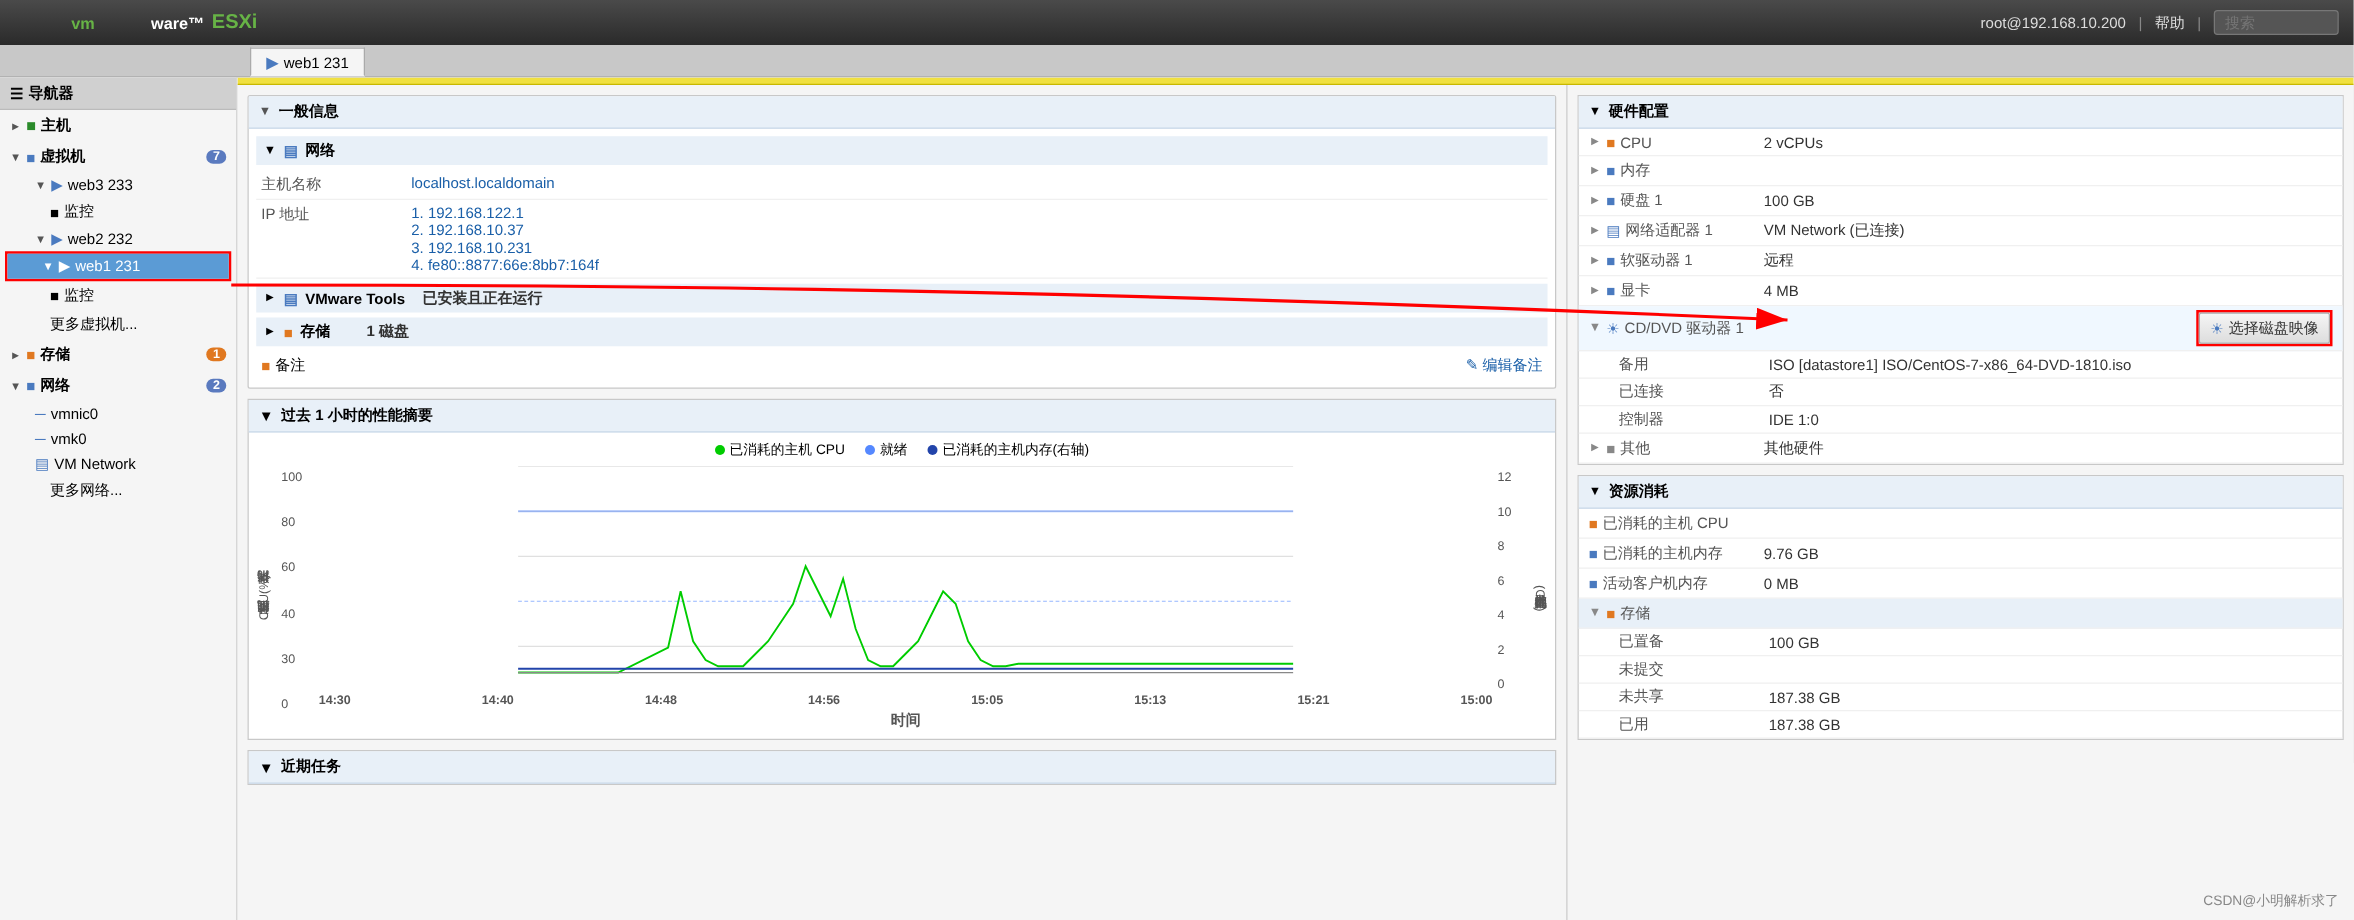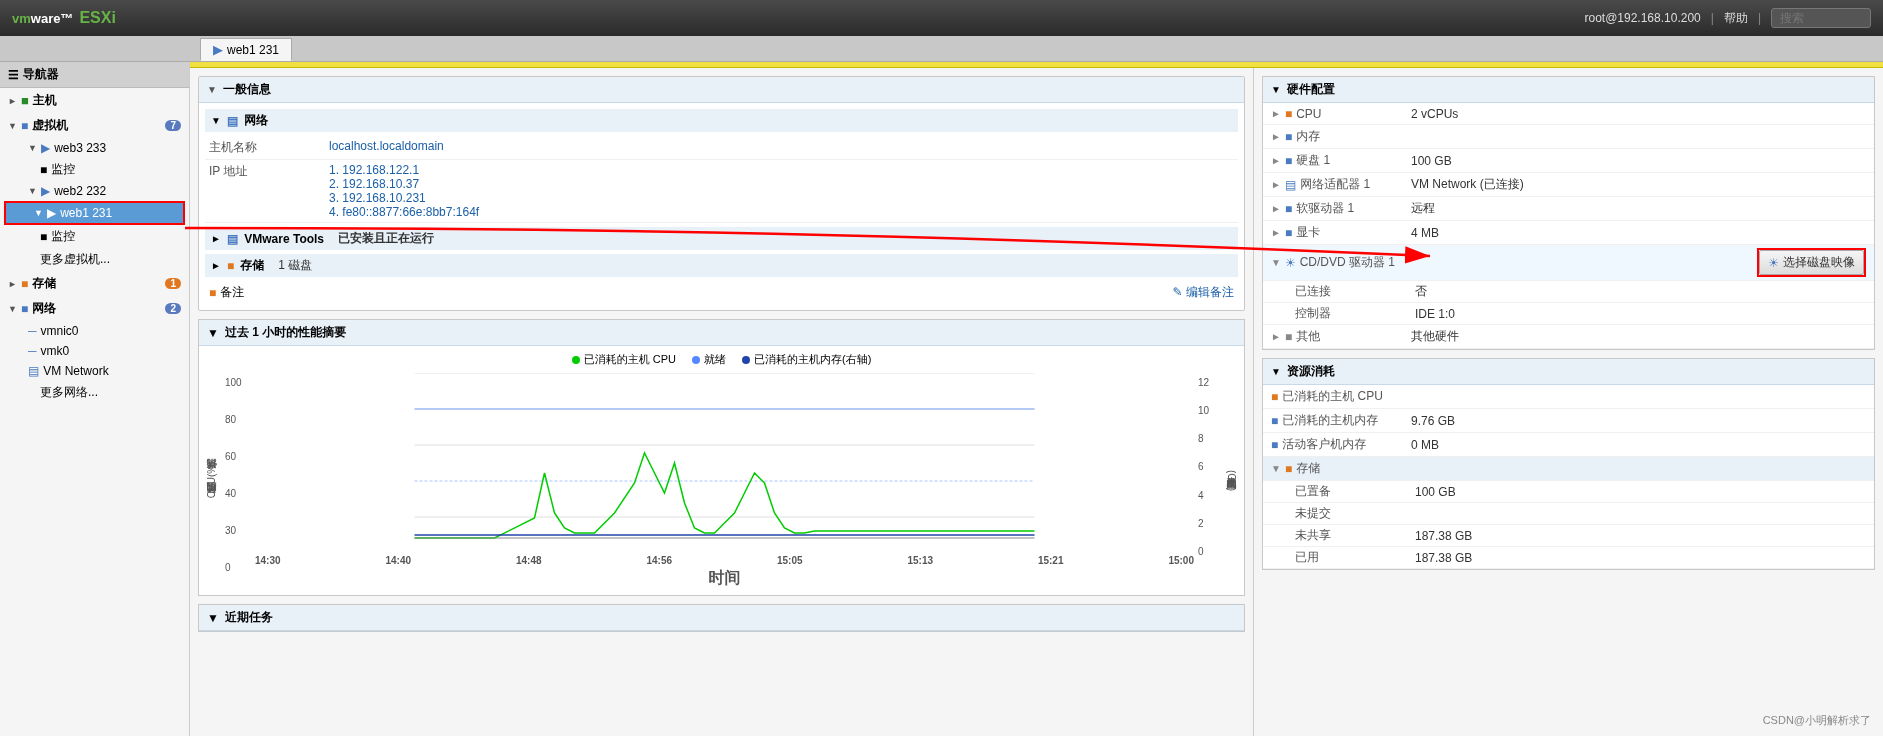--- a/index.html
+++ b/index.html
@@ -17,21 +17,21 @@
     .header-logo {
       display: flex;
       align-items: center;
       gap: 6px;
     }
     .vmware-logo {
       color: #fff;
       font-size: 13px;
       font-weight: bold;
     }
-    .vmware-logo span { color: #67b346; }
+    .vmware-logo span { color: #67b346; margin-left: 45px; }
     .header-right {
       display: flex;
       align-items: center;
       gap: 10px;
       color: #ddd;
       font-size: 12px;
     }
     .header-search {
       background: #555;
       border: 1px solid #777;
@@ -479,21 +479,21 @@
               <span style="font-size:10px;">►</span>
               <span style="color:#4a7abf;font-size:12px;">▤</span>
               <span>VMware Tools</span>
               <span style="color:#333;font-weight:bold;margin-left:8px;">已安装且正在运行</span>
             </div>
 
             <div style="background:#e8f0f8;padding:3px 6px;font-weight:bold;display:flex;align-items:center;gap:6px;margin-bottom:4px;cursor:pointer;">
               <span style="font-size:10px;">►</span>
               <span style="color:#e07820;font-size:12px;">■</span>
               <span>存储</span>
-              <span style="color:#333;font-weight:normal;margin-left:8px;">1 磁盘</span>
+              <span style="color:#333;font-weight:bold;margin-left:23px;">1 磁盘</span>
             </div>
 
             <div class="info-row" style="justify-content:space-between;">
               <div style="display:flex;align-items:center;gap:4px;">
                 <span style="color:#e07820;">■</span>
                 <span>备注</span>
               </div>
               <span style="color:#1a5fa8;cursor:pointer;">
                 <span>✎</span>
                 <span>编辑备注</span>
@@ -556,21 +556,21 @@
                 <div style="display:flex;justify-content:space-between;font-size:10px;color:#555;padding:2px 0;">
                   <span>14:30</span>
                     <span>14:40</span>
                     <span>14:48</span>
                     <span>14:56</span>
                     <span>15:05</span>
                     <span>15:13</span>
                     <span>15:21</span>
                     <span>15:00</span>
                 </div>
-                <div style="text-align:center;font-size:16px;color:#555;">时间</div>
+                <div style="text-align:center;font-size:12px;color:#555;">时间</div>
               </div>
 
               <div style="display:flex;flex-direction:column-reverse;justify-content:space-between;font-size:10px;color:#555;width:24px;margin-left:4px;padding-top:4px;padding-bottom:32px;">
                 <span>0</span>
                   <span>2</span>
                   <span>4</span>
                   <span>6</span>
                   <span>8</span>
                   <span>10</span>
                   <span>12</span>
@@ -660,20 +660,24 @@
             <div style="flex:1;display:flex;justify-content:flex-end;">
               <div style="border:2px solid red;display:inline-block;">
                 <button class="btn-select-image">
                   <span style="color:#4a7abf;">☀</span>
                   <span>选择磁盘映像</span>
                 </button>
               </div>
             </div>
           </div>
           <div class="hw-subrow">
+            <span class="hw-sublabel">备用</span>
+            <span class="hw-subvalue">ISO [datastore1] ISO/CentOS-7-x86_64-DVD-1810.iso</span>
+          </div>
+          <div class="hw-subrow">
             <span class="hw-sublabel">已连接</span>
             <span class="hw-subvalue">否</span>
           </div>
           <div class="hw-subrow">
             <span class="hw-sublabel">控制器</span>
             <span class="hw-subvalue">IDE 1:0</span>
           </div>
 
           <div class="hw-row">
             <div class="hw-label">

